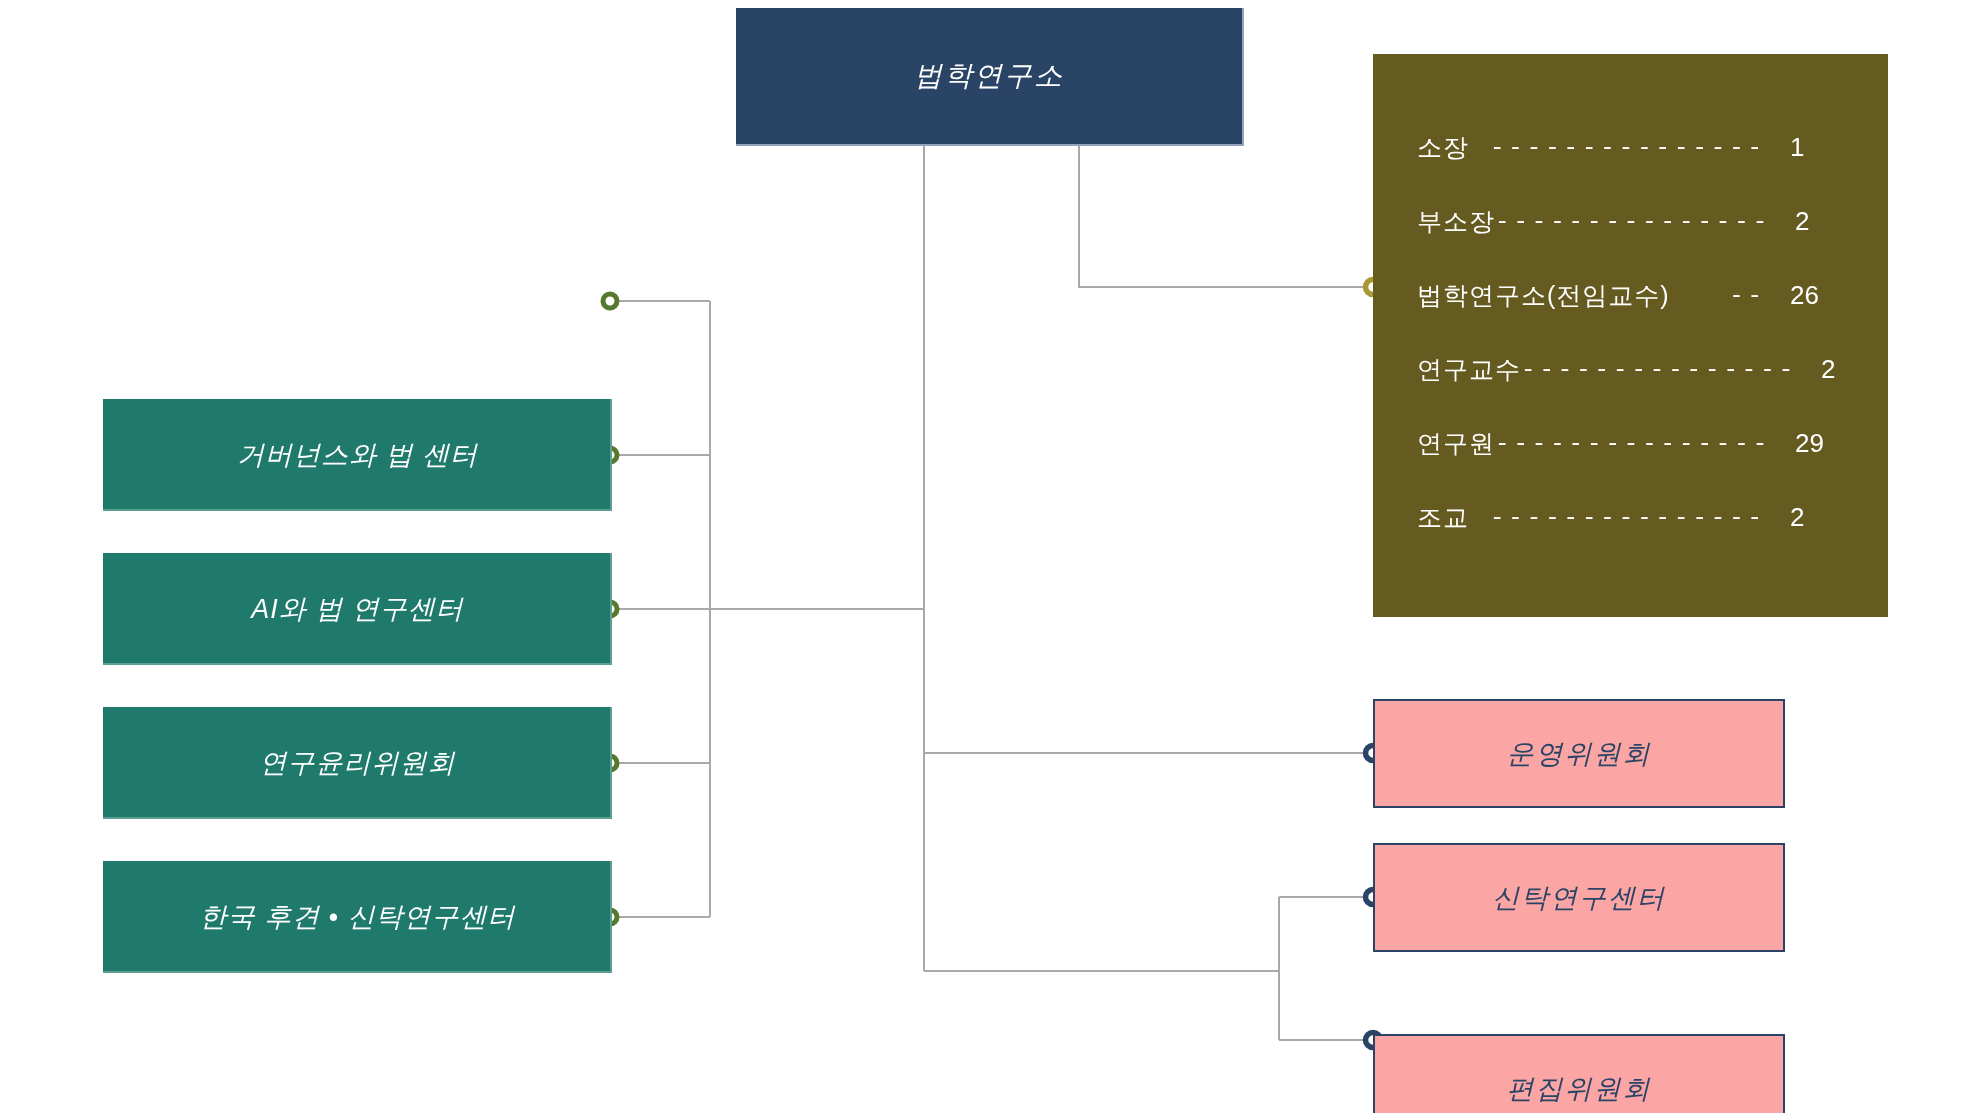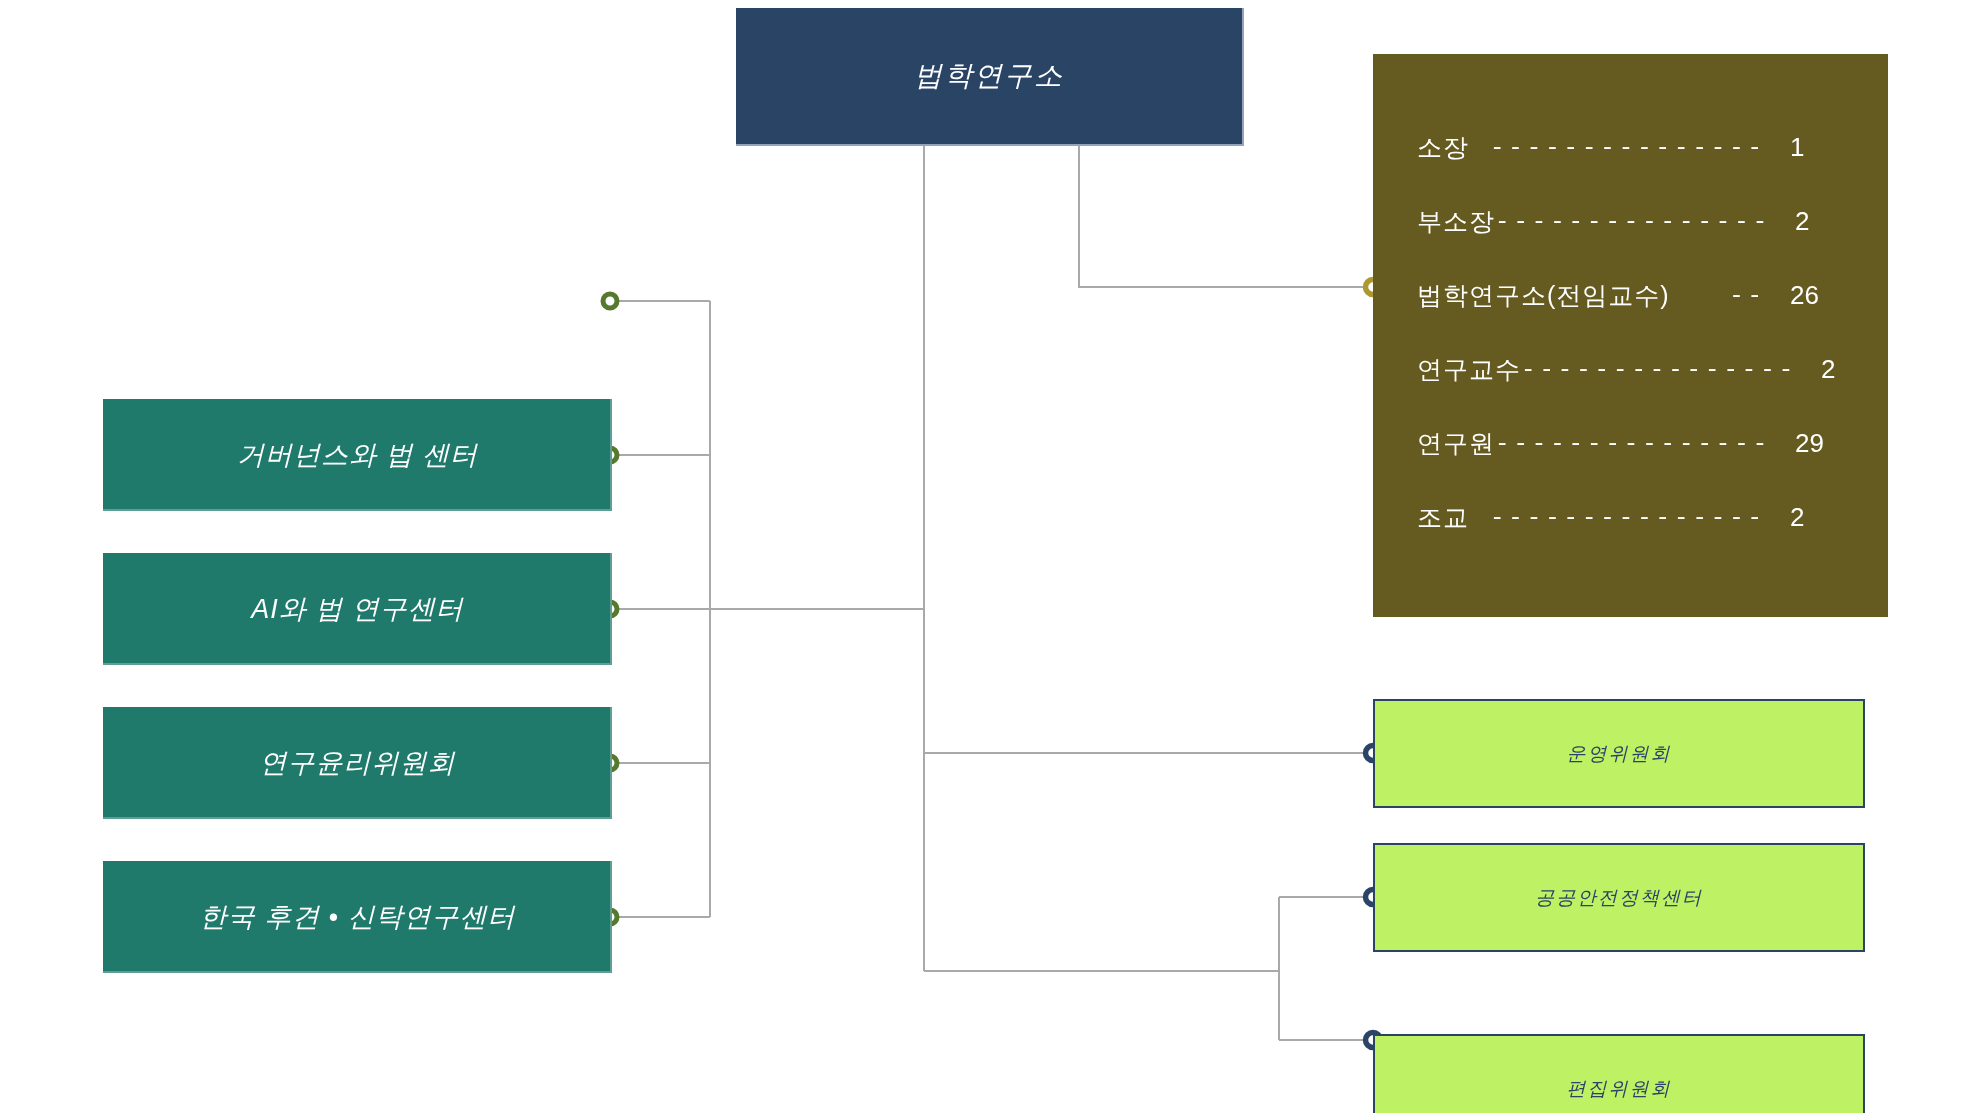--- a/index.html
+++ b/index.html
@@ -36,23 +36,23 @@
     color:#ffffff;
     padding:56px 42px 0 44px;
     margin-top:44px;
   }
   .staff-row{display:flex;align-items:center;height:74px;}
   .staff-label{font-size:25px;letter-spacing:1px;white-space:nowrap;}
   .staff-dashes{margin-left:auto;font-size:24px;letter-spacing:4px;white-space:nowrap;font-family:"Liberation Mono","DejaVu Sans Mono",monospace;}
   .staff-count{width:56px;margin-left:24px;text-align:left;font-size:26px;}
 
   .committee-box{
-    left:1373px;width:492px;height:109px;
-    background:#bef264;border:2px solid #2a4466;
-    color:#2a4466;font-size:19px;letter-spacing:2px;
+    left:1373px;width:412px;height:109px;
+    background:#fca5a5;border:2px solid #2a4466;
+    color:#2a4466;font-size:27px;letter-spacing:2px;
   }
 </style>
 </head>
 <body>
 
 <div class="stage">
 
   <svg width="1982" height="1113" viewBox="0 0 1982 1113">
     <g stroke="#a9a9a9" stroke-width="2" fill="none">
       <path d="M924 146 L924 971"></path>
@@ -132,19 +132,19 @@
   </div>
   <div class="box center-box" style="top:861px">
     <span class="l1">한국 후견 • 신탁연구센터</span>
 
   </div>
 
   <div class="box committee-box" style="top:699px">
     <span>운영위원회</span>
   </div>
   <div class="box committee-box" style="top:843px">
-    <span>공공안전정책센터</span>
+    <span>신탁연구센터</span>
   </div>
   <div class="box committee-box" style="top:1034px">
     <span>편집위원회</span>
   </div>
 
 </div>
 
 </body></html>

